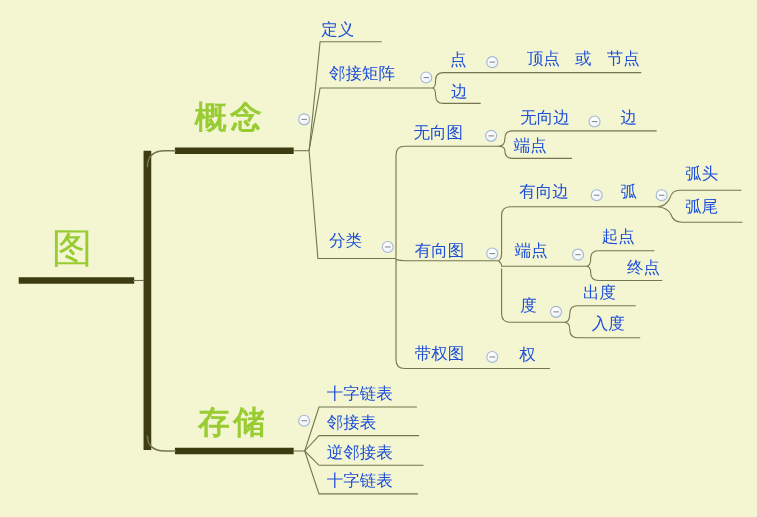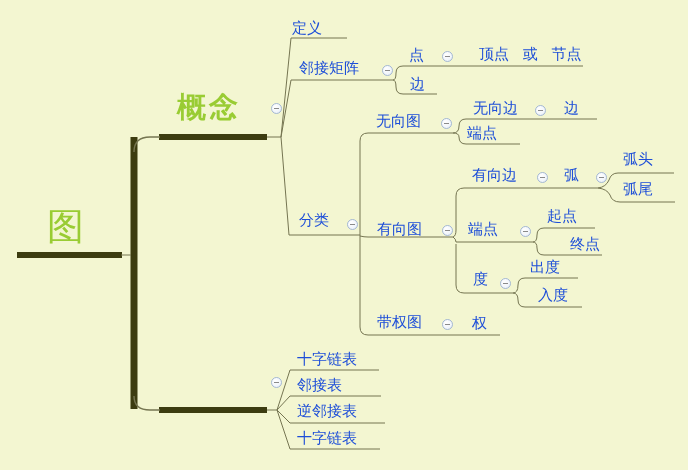--- a/index.html
+++ b/index.html
@@ -80,20 +80,21 @@
 
       <path d="M277,410 L290,370 H379"></path>
       <path d="M277,410 L290,396 H381"></path>
       <path d="M277,410 L290,423 H385"></path>
       <path d="M277,410 L290,449 H380"></path>
     </g>
   </svg>
 
   <div class="root-topic" style="left:47px;top:208px;">图</div>
   <div class="main-topic" style="left:177px;top:92px;">概念</div>
+  <div class="main-topic" style="left:180px;top:370px;">存储</div>
 
   <div class="node" style="left:292px;top:20px;">定义</div>
   <div class="node" style="left:299px;top:60px;">邻接矩阵</div>
   <div class="node" style="left:409px;top:47px;">点</div>
   <div class="node wide-space" style="left:479px;top:46px;text-align:right;">顶点 或 节点</div>
   <div class="node" style="left:410px;top:76px;">边</div>
   <div class="node" style="left:299px;top:212px;">分类</div>
 
   <div class="node" style="left:376px;top:113px;">无向图</div>
   <div class="node" style="left:473px;top:100px;">无向边</div>

